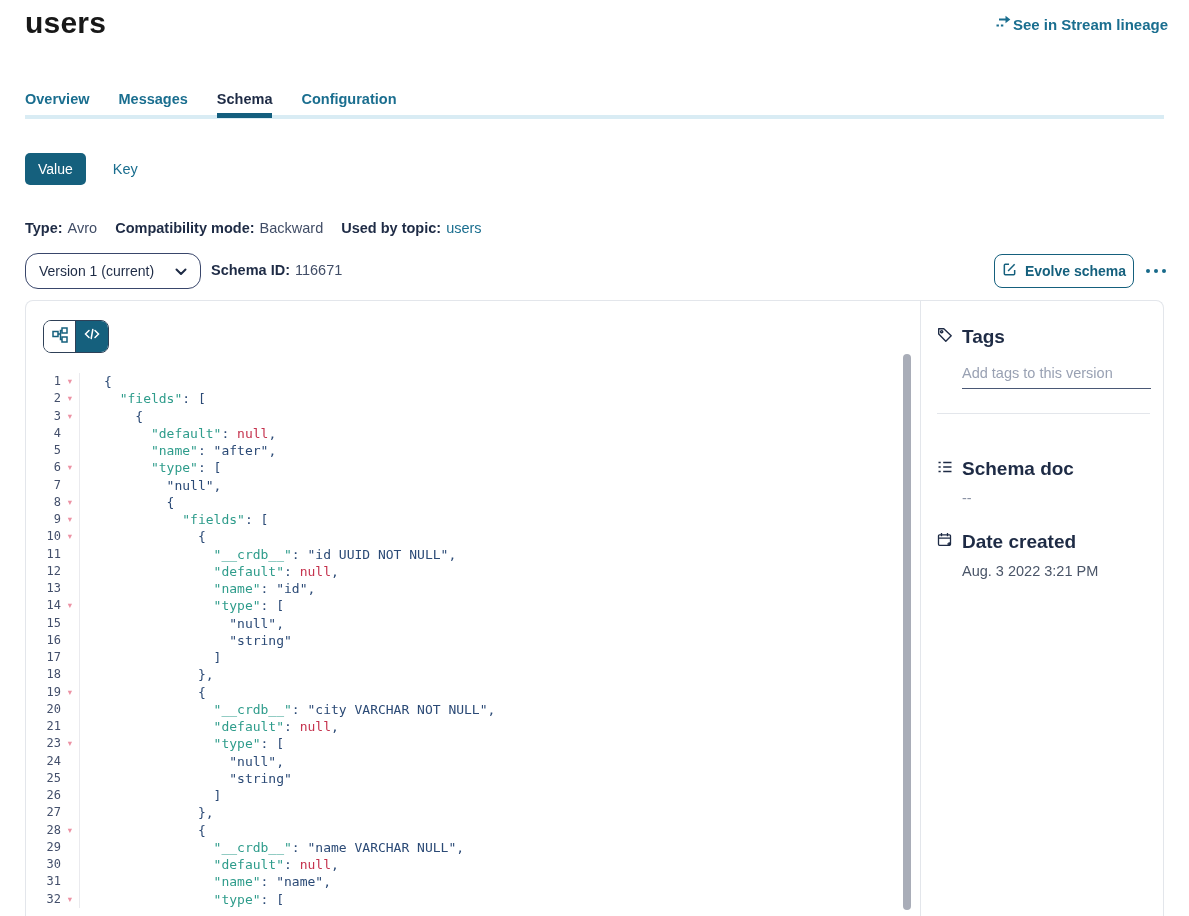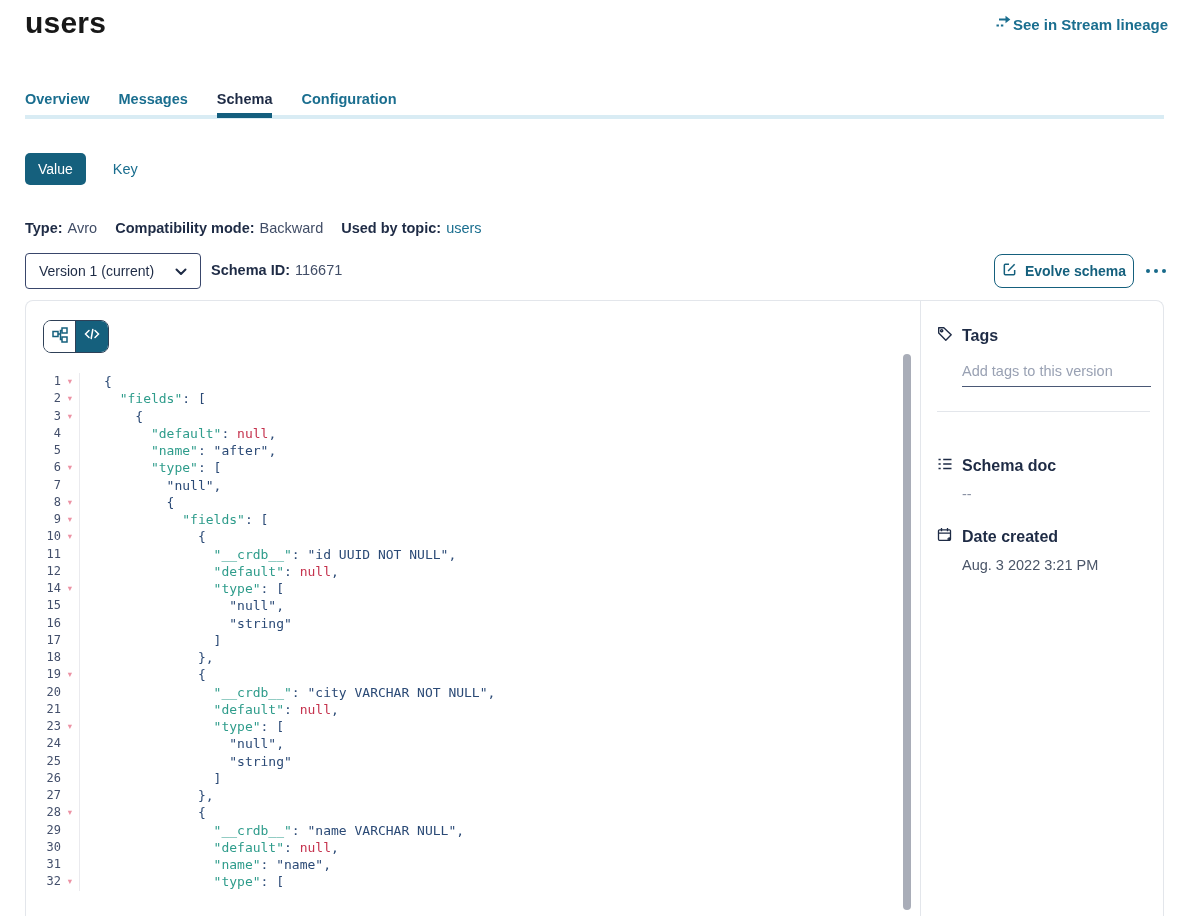--- a/index.html
+++ b/index.html
@@ -25,21 +25,21 @@
              font-family:inherit;font-size:14px;display:flex;align-items:center;cursor:pointer;}
   .key-link{color:#1A6E8F;font-size:14.5px;cursor:pointer;}
 
   
   .meta{position:absolute;left:25px;top:220px;font-size:14.5px;color:#414D66;}
   .meta b{color:#1E2B45;font-weight:700;}
   .meta .val{margin:0 18px 0 5px;}
   .meta .link{color:#1A6E8F;margin-left:5px;cursor:pointer;}
 
   
-  .select{position:absolute;left:25px;top:253px;width:176px;height:36px;border:1px solid #39466B;border-radius:4px;
+  .select{position:absolute;left:25px;top:253px;width:176px;height:36px;border:1px solid #39466B;border-radius:13px;
           background:#fff;display:flex;align-items:center;justify-content:space-between;padding:8px 13px;
           font-size:14px;color:#1E2B45;cursor:pointer;}
   .schema-id{position:absolute;left:211px;top:262px;font-size:14.5px;color:#414D66;}
   .schema-id b{color:#1E2B45;margin-right:5px;}
   .btn{position:absolute;top:254px;height:34px;border-radius:8px;background:#fff;display:flex;align-items:center;
        justify-content:center;gap:8px;font-family:inherit;font-size:14px;cursor:pointer;}
   .btn-compare{left:813px;width:161px;border:1px solid #D5D9E0;color:#A7AEBC;font-weight:600;}
   .btn-evolve{left:994px;width:140px;border:1px solid #15607D;color:#15607D;font-weight:700;}
   .dots{position:absolute;left:1146px;top:254px;height:34px;display:flex;align-items:center;gap:4px;cursor:pointer;}
   .dots i{width:4px;height:4px;border-radius:50%;background:#17698A;display:block;}
@@ -62,21 +62,21 @@
   .gut{width:54px;display:flex;align-items:center;border-right:1px solid #EAEAEE;flex:none;}
   .num{flex:1;text-align:right;font:12px/17.25px "DejaVu Sans Mono",monospace;color:#434F6B;}
   .arr{width:18px;text-align:center;font-size:8.5px;line-height:17.25px;color:#EC92A4;cursor:pointer;}
   .ct{padding-left:24px;font:13px/17.25px "DejaVu Sans Mono",monospace;color:#2B4A76;white-space:pre;}
   .tk-k{color:#2E9C8B;}
   .tk-n{color:#C5334E;}
   .vscroll{position:absolute;left:877px;top:53px;width:8px;height:556px;background:#A9ADB8;border-radius:4px;cursor:pointer;}
 
   
   .sidebar{position:absolute;left:895px;top:0;right:0;bottom:0;padding:25px 15px 0 16px;}
-  .sb-head{display:flex;align-items:center;gap:9px;font-size:16px;font-weight:700;color:#1E2B45;}
+  .sb-head{display:flex;align-items:center;gap:9px;font-size:19px;font-weight:700;color:#1E2B45;}
   .tags-input{display:block;margin:17px 0 0 25px;width:189px;border:none;border-bottom:1px solid #4A5875;
               padding:0 0 7px 0;font-family:inherit;font-size:14.5px;color:#1E2B45;background:transparent;outline:none;}
   .tags-input::placeholder{color:#99A1B3;}
   .sb-divider{margin-top:24px;width:213px;border:none;border-top:1px solid #E3E6EB;}
   .mt-schema{margin-top:44px;}
   .mt-date{margin-top:25px;}
   .sb-val{margin:10px 0 0 25px;font-size:14.5px;color:#8B93A5;}
   .sb-val.dark{color:#4A5568;}
 </style>
 </head>
@@ -247,20 +247,27 @@
         </div>
         <div class="crow">
           <div class="gut">
             <span class="num">12</span>
             <span class="arr"></span>
           </div>
           <div class="ct">              <span class="tk-k">"default"</span>: <span class="tk-n">null</span>,</div>
         </div>
         <div class="crow">
           <div class="gut">
+            <span class="num">13</span>
+            <span class="arr"></span>
+          </div>
+          <div class="ct">              <span class="tk-k">"name"</span>: "id",</div>
+        </div>
+        <div class="crow">
+          <div class="gut">
             <span class="num">14</span>
             <span class="arr">▾</span>
           </div>
           <div class="ct">              <span class="tk-k">"type"</span>: [</div>
         </div>
         <div class="crow">
           <div class="gut">
             <span class="num">15</span>
             <span class="arr"></span>
           </div>

